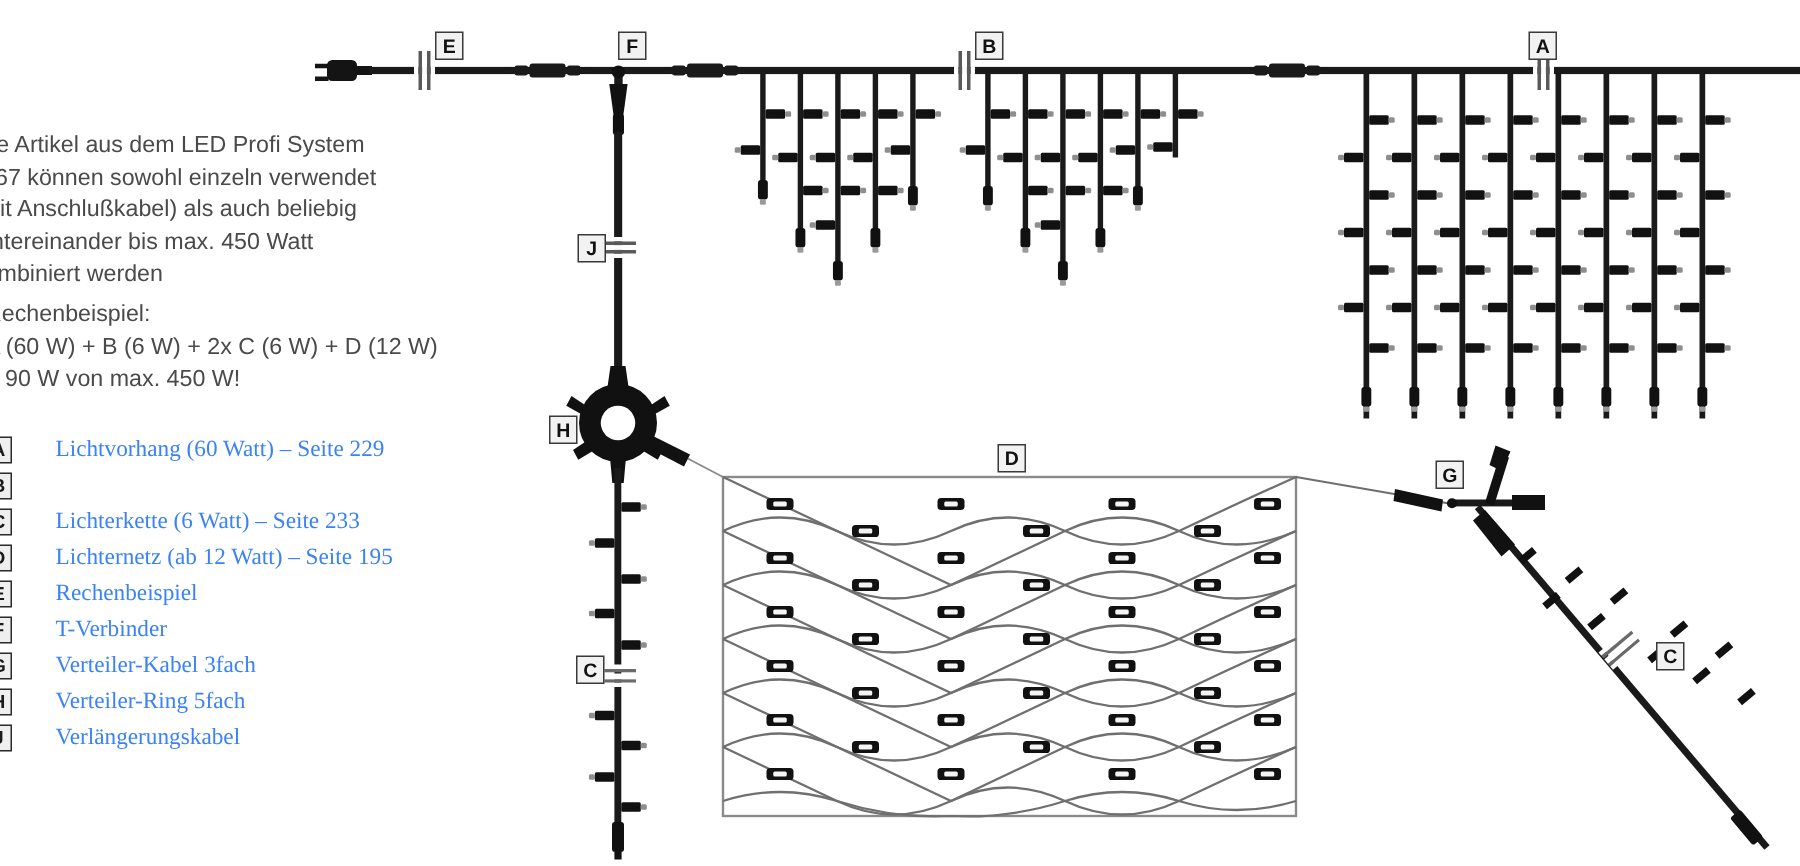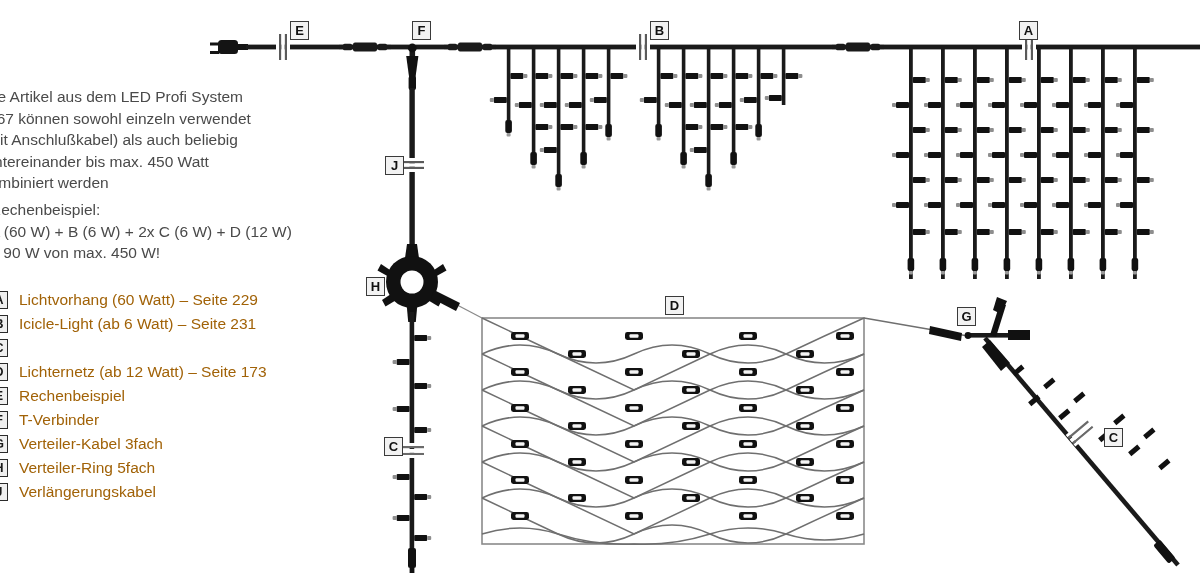--- a/index.html
+++ b/index.html
@@ -10,21 +10,21 @@
 
   .para{position:absolute;font-size:15.5px;line-height:21.5px;color:#4a4a4a;white-space:pre;}
   #intro{left:-18px;top:86px;}
   #calc{left:-10px;top:199px;}
 
   #legend{position:absolute;left:-10px;top:288px;}
   .legrow{display:flex;align-items:center;height:24px;}
   .legbox{width:16px;height:16px;border:1.4px solid #2b2b2b;background:#efefef;
           font-size:12.5px;font-weight:bold;color:#1a1a1a;display:flex;
           align-items:center;justify-content:center;flex:0 0 auto;}
-  .legtxt{margin-left:11px;font-size:15.5px;color:#a16207;white-space:pre;}
+  .legtxt{margin-left:29px;font-size:15.5px;color:#3b82f6;white-space:pre;font-family:Liberation Serif, serif;}
 
   .tag{position:absolute;width:19px;height:19px;border:1.5px solid #3a3a3a;
        background:#f2f2f2;font-size:13px;font-weight:bold;color:#111;
        display:flex;align-items:center;justify-content:center;box-sizing:border-box;}
 </style>
 </head>
 <body>
 
 <div id="stage">
 
@@ -37,28 +37,28 @@
 A (60 W) + B (6 W) + 2x C (6 W) + D (12 W)
 = 90 W von max. 450 W!</div>
 
   <div id="legend">
       <div class="legrow">
         <div class="legbox">A</div>
         <div class="legtxt">Lichtvorhang (60 Watt) – Seite 229</div>
       </div>
       <div class="legrow">
         <div class="legbox">B</div>
-        <div class="legtxt">Icicle-Light (ab 6 Watt) – Seite 231</div>
       </div>
       <div class="legrow">
         <div class="legbox">C</div>
+        <div class="legtxt">Lichterkette (6 Watt) – Seite 233</div>
       </div>
       <div class="legrow">
         <div class="legbox">D</div>
-        <div class="legtxt">Lichternetz (ab 12 Watt) – Seite 173</div>
+        <div class="legtxt">Lichternetz (ab 12 Watt) – Seite 195</div>
       </div>
       <div class="legrow">
         <div class="legbox">E</div>
         <div class="legtxt">Rechenbeispiel</div>
       </div>
       <div class="legrow">
         <div class="legbox">F</div>
         <div class="legtxt">T-Verbinder</div>
       </div>
       <div class="legrow">

